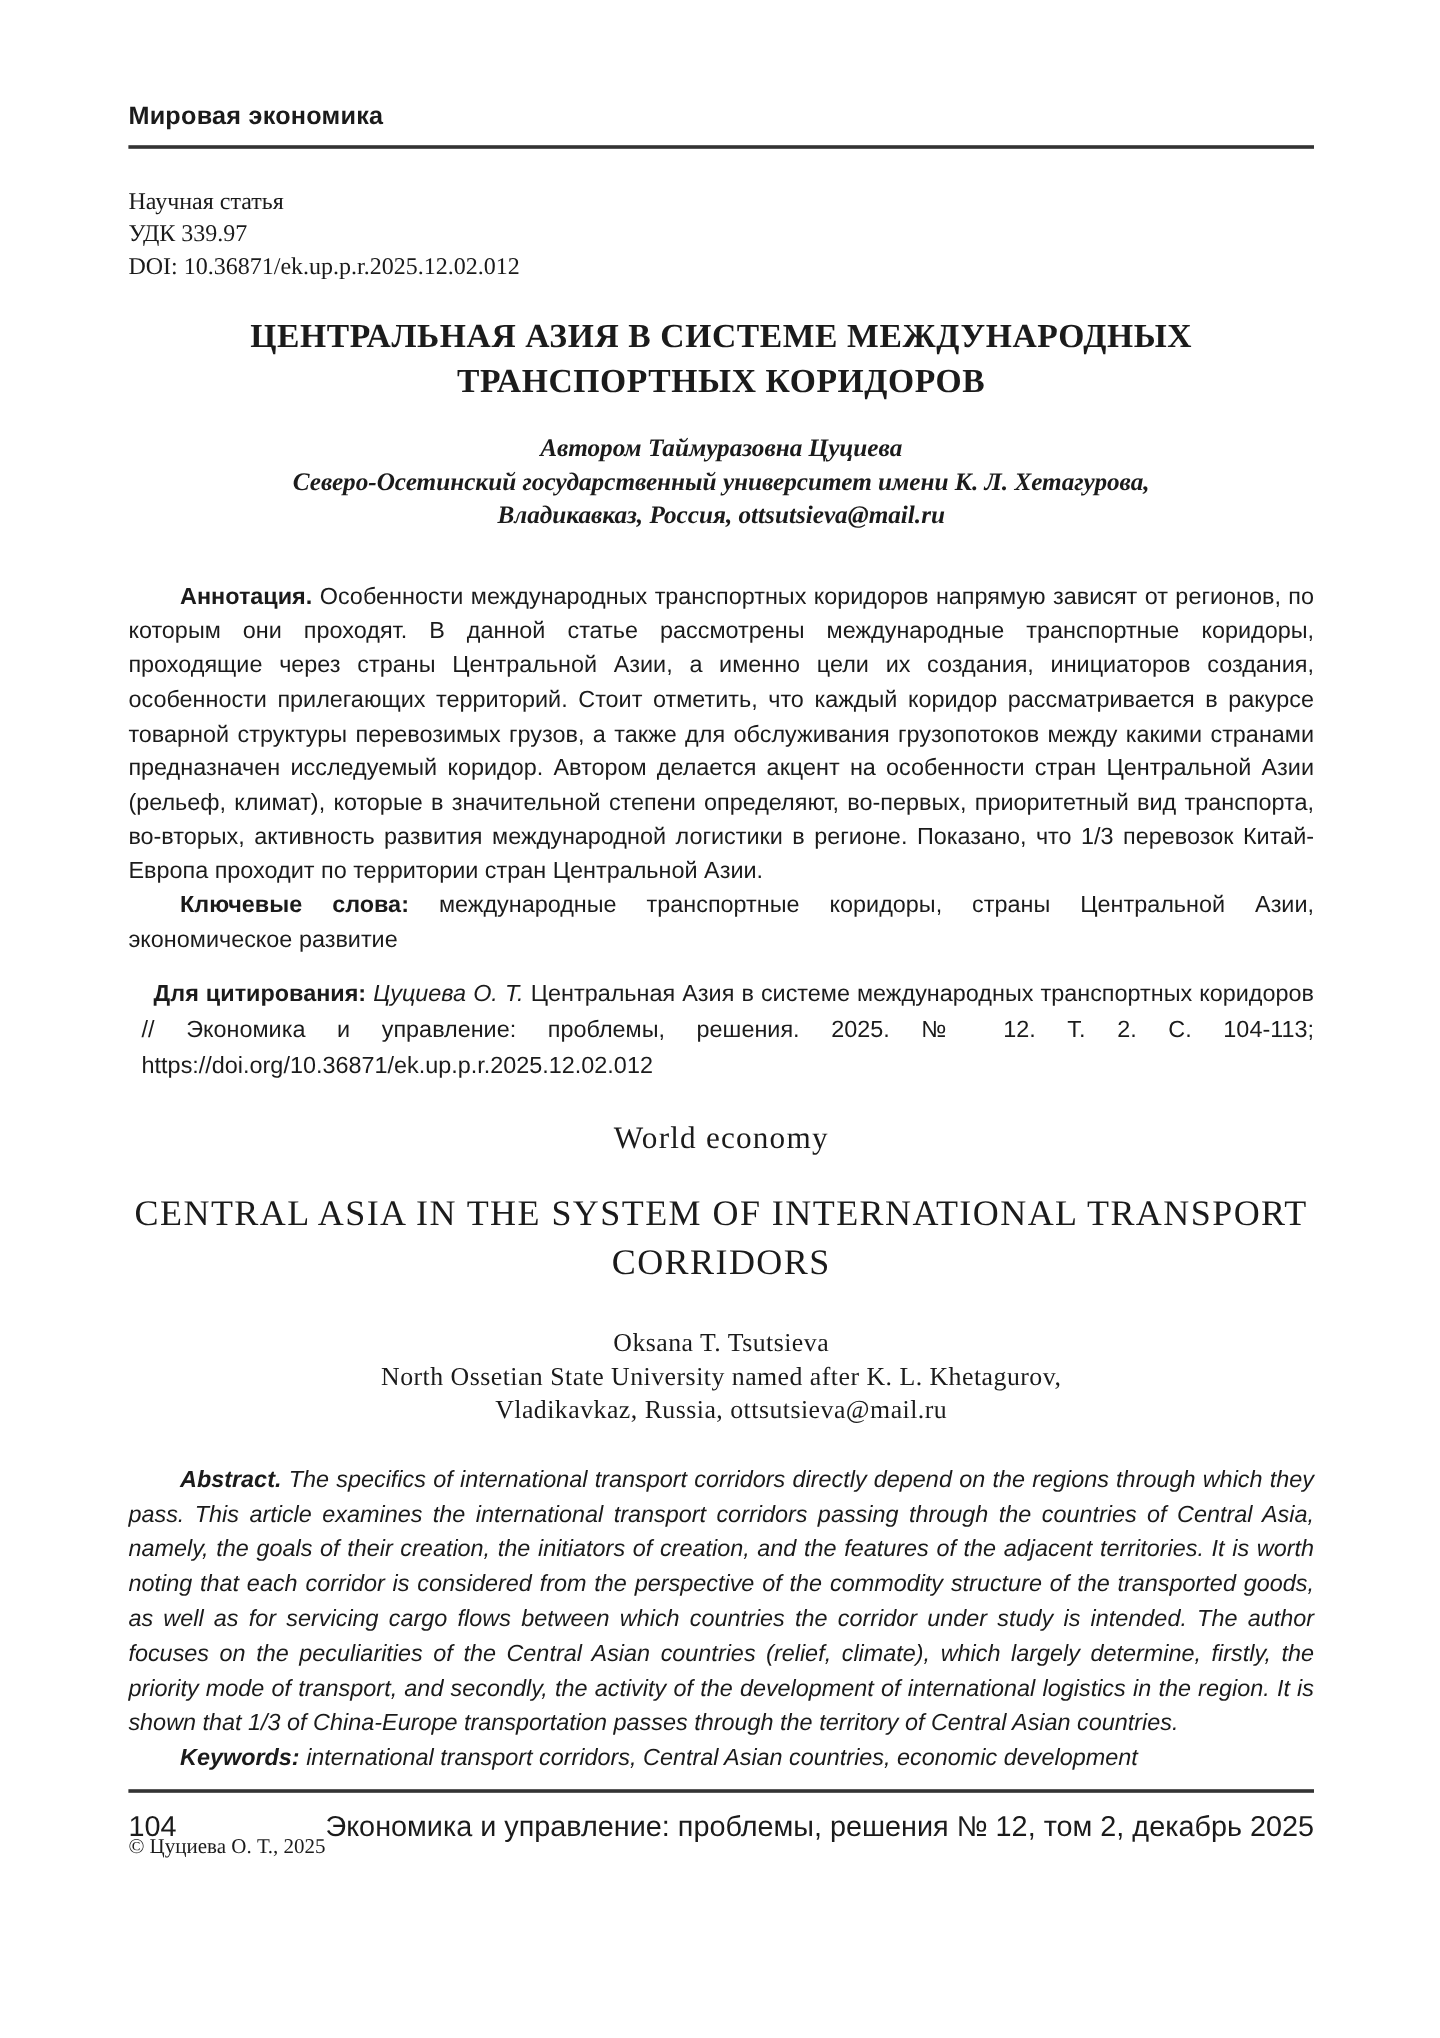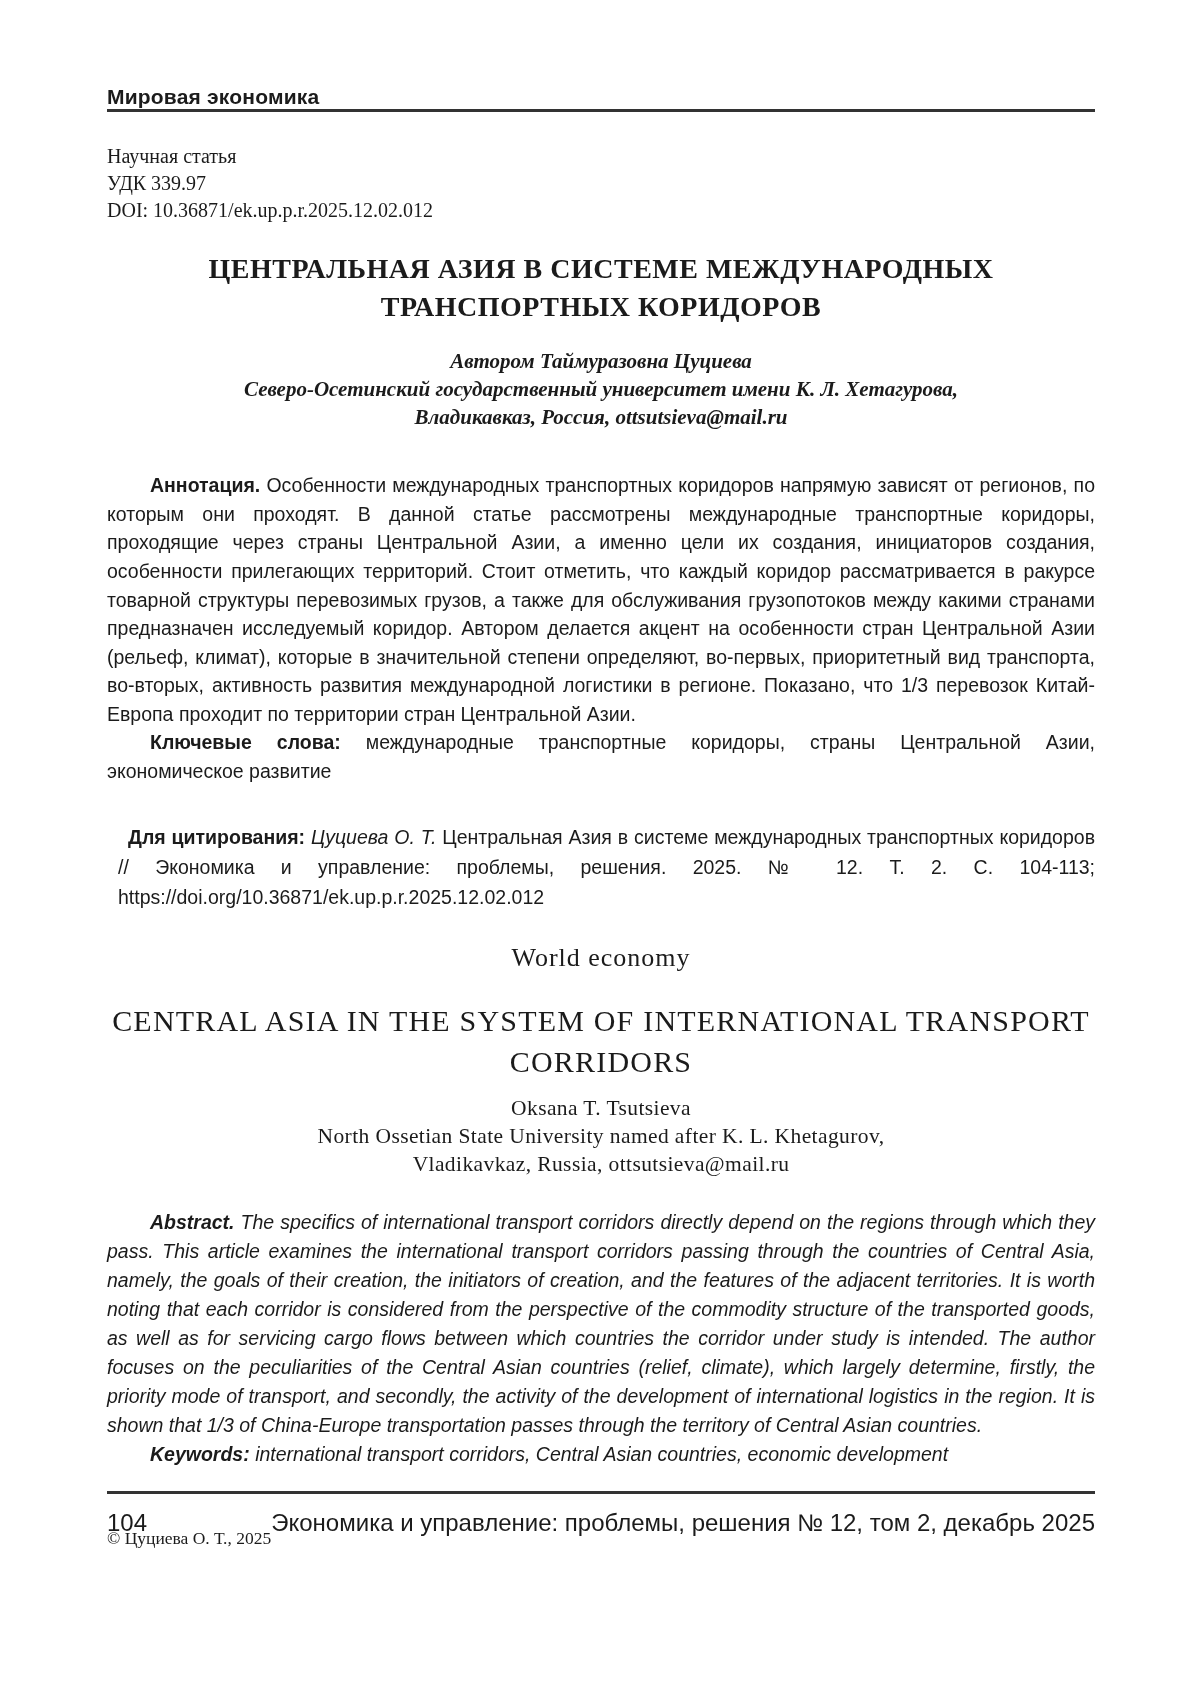--- a/index.html
+++ b/index.html
@@ -9,21 +9,21 @@
     position:relative;
     color:#1b1b1b;
     font-family:"Liberation Serif", serif;
     overflow:hidden;
   }
   .content { padding:85px 105px 0 107px; }
 
   .section-header {
     font:700 21px/1.15 "Liberation Sans", sans-serif;
     letter-spacing:.2px;
-    padding-bottom:0;
+    padding-bottom:12px;
     border-bottom:3px solid #333333;
   }
 
   .meta { margin-top:31px; font:400 20px/27px "Liberation Serif", serif; }
 
   .title-ru {
     margin-top:26px;
     text-align:center;
     font:700 28px/38px "Liberation Serif", serif;
     letter-spacing:.5px;
@@ -37,21 +37,21 @@
 
   .ru-body {
     font:400 19.5px/28.6px "Liberation Sans", sans-serif;
     text-align:justify;
     text-indent:43px;
   }
   .abstract-ru { margin-top:40px; }
   .para-label { font-weight:700; }
 
   .citation {
-    margin-top:36px;
+    margin-top:15px;
     margin-left:11px;
     font:400 19.5px/30px "Liberation Sans", sans-serif;
     text-align:justify;
     text-indent:10px;
   }
   .cite-author { font-style:italic; }
 
   .original-article { margin-top:34px; font:400 20px/27px "Liberation Serif", serif; }
 
   .section-en {
@@ -62,21 +62,21 @@
   }
 
   .title-en {
     margin-top:26px;
     text-align:center;
     font:400 30px/41px "Liberation Serif", serif;
     letter-spacing:1.2px;
   }
 
   .authors-en {
-    margin-top:12px;
+    margin-top:32px;
     text-align:center;
     font:400 21.5px/28px "Liberation Serif", serif;
     letter-spacing:.4px;
   }
 
   .en-body {
     font:italic 400 19.5px/29px "Liberation Sans", sans-serif;
     text-align:justify;
     text-indent:43px;
   }

